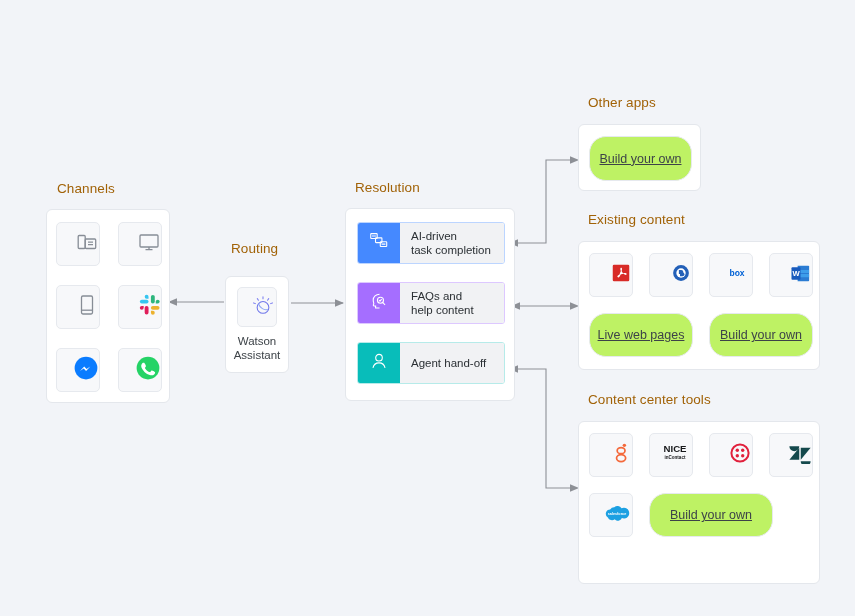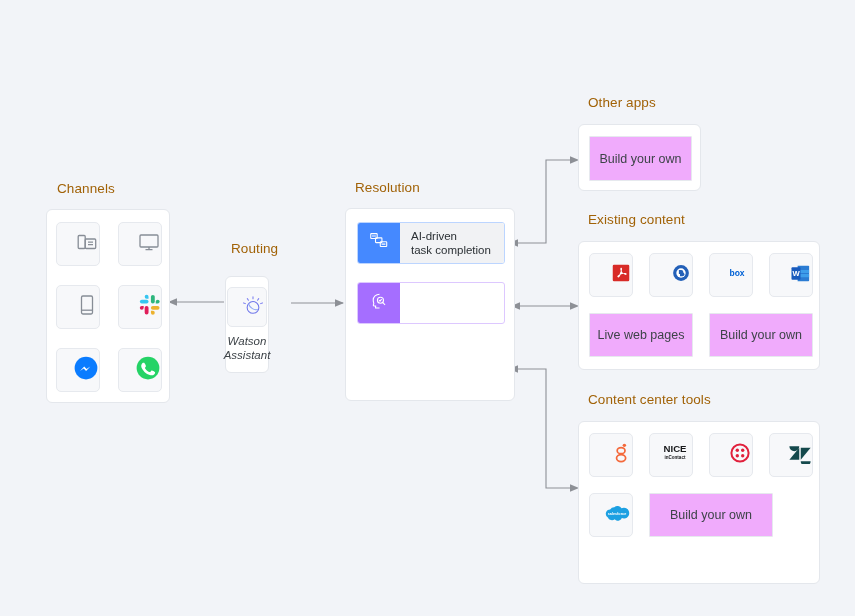--- a/index.html
+++ b/index.html
@@ -45,48 +45,49 @@
     box-sizing: border-box;
     display: flex;
     align-items: center;
     justify-content: flex-end;
   }
   .tile-lg {
     width: 44px;
     height: 44px;
   }
   .text-tile {
-    background: #f0abfc;
+    background: #bef264;
     border: 1px solid #e6e9ee;
-    border-radius: 1px;
+    border-radius: 17px;
     box-sizing: border-box;
     display: flex;
     align-items: center;
     justify-content: center;
     font-size: 12.5px;
     color: #3d4348;
     white-space: nowrap;
+    text-decoration: underline;
   }
 
   
   #channels-panel {
     left: 46px; top: 209px; width: 124px; height: 194px;
   }
   .ch-grid {
     position: absolute;
     left: 9px; top: 12px;
     display: grid;
     grid-template-columns: 44px 44px;
     grid-template-rows: 44px 44px 44px;
     gap: 19px 18px;
   }
 
   
   #routing-panel {
-    left: 225px; top: 276px; width: 44px; height: 97px; font-style: italic;
+    left: 225px; top: 276px; width: 64px; height: 97px;
   }
   .routing-inner {
     position: absolute;
     left: 0; right: 0; top: 10px;
     display: flex;
     flex-direction: column;
     align-items: center;
   }
   .routing-caption {
     margin-top: 7px;
@@ -333,22 +334,43 @@
         <div class="res-swatch" style="background:#a56eff;">
           <span>
             <svg width="22" height="22" viewBox="0 0 24 24" fill="none" stroke="#ffffff" stroke-width="1.2">
               <path d="M12.6 4.6c-4 0-6.9 2.8-6.9 6.3 0 1.9.6 2.9.6 4.1 0 .8-.5 1-.5 1.6 0 .6.6.8 1.3.8h1.2v2.3h4.3"></path>
               <circle cx="13.6" cy="11.2" r="3.3"></circle>
               <path d="M16 13.6l2.6 2.6"></path>
               <path d="M12.1 11.1l1 1.1 1.8-2.3"></path>
             </svg>
           </span>
         </div>
-      </div>
-
+        <div class="res-body">
+          <div>
+            <div>FAQs and</div>
+            <div>help content</div>
+          </div>
+        </div>
+      </div>
+
+      <div class="res-card teal">
+        <div class="res-swatch" style="background:#08bdba;">
+          <span>
+            <svg width="22" height="22" viewBox="0 0 24 24" fill="none" stroke="#ffffff" stroke-width="1.2">
+              <circle cx="12" cy="8.4" r="3.6"></circle>
+              <path d="M5.4 19.4c.8-3.4 3.5-5.4 6.6-5.4s5.8 2 6.6 5.4"></path>
+            </svg>
+          </span>
+        </div>
+        <div class="res-body">
+          <div>
+            <div>Agent hand-off</div>
+          </div>
+        </div>
+      </div>
 
     </div>
   </div>
 
   <div class="section-label" style="left:588px; top:95px;">Other apps</div>
 
   <div class="panel" id="otherapps-panel">
     <div class="pad">
       <div class="text-tile" style="width:103px;height:45px;">Build your own</div>
     </div>

